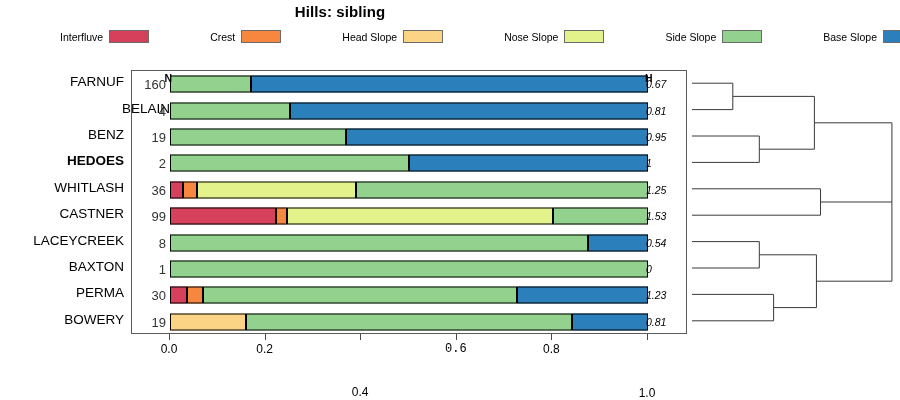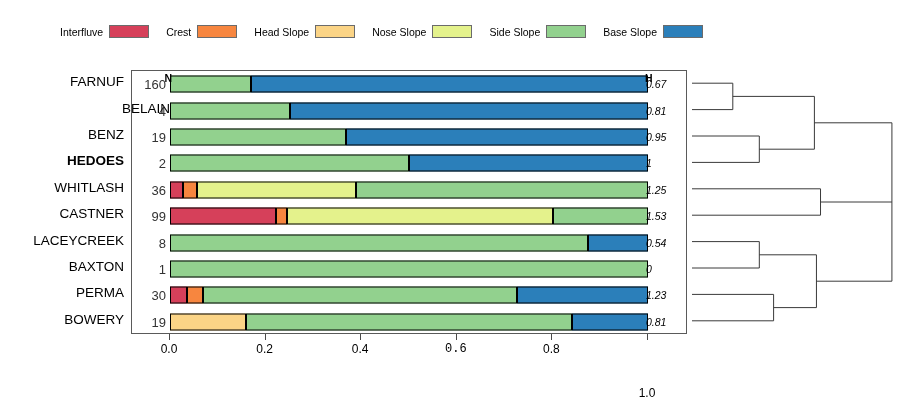--- a/index.html
+++ b/index.html
@@ -21,21 +21,22 @@
     color: #000;
     letter-spacing: 0.1px;
   }
 
   
   .legend {
     position: absolute;
     left: 60px; top: 25px;
     width: 700px; height: 18px;
     display: flex;
-    align-items: flex-start;
+    align-items: flex-end;
+    gap: 44px;
   }
   .legend-entry {
     display: flex;
     align-items: center;
     margin-right: 17px;
     white-space: nowrap;
   }
   .legend-label {
     font-size: 10.5px;
     color: #000;
@@ -148,20 +149,21 @@
   }
 
   
   .dendro { position: absolute; left: 690px; top: 70px; width: 210px; height: 264px; }
 </style>
 </head>
 <body>
 
 <div id="root">
 
+  <div class="title">Hills: sibling</div>
 
   <div class="legend" id="legend">
       <div class="legend-entry">
         <span class="legend-label">Interfluve</span>
         <span class="legend-swatch" style="background: rgb(214, 64, 90);"></span>
       </div>
       <div class="legend-entry">
         <span class="legend-label">Crest</span>
         <span class="legend-swatch" style="background: rgb(247, 134, 63);"></span>
       </div>
@@ -287,21 +289,21 @@
       <div class="row-label" style="position: absolute; left: 0px; width: 124px; top: 285.4px;">PERMA</div>
       <div class="row-label" style="position: absolute; left: 0px; width: 124px; top: 311.8px;">BOWERY</div>
     </div>
 
   <div class="xaxis" id="xaxis">
       <div class="tick" style="left: 38px;"></div>
       <div class="tick-label" style="left: 38px;">0.0</div>
       <div class="tick" style="left: 133.6px;"></div>
       <div class="tick-label" style="left: 133.6px;">0.2</div>
       <div class="tick" style="left: 229.2px;"></div>
-      <div class="tick-label" style="left: 229.2px;">0.4</div>
+      <div class="tick-label" style="left: 229.2px; margin-top: 43px;">0.4</div>
       <div class="tick" style="left: 324.8px;"></div>
       <div class="tick-label" style="left: 324.8px; font-family: Liberation Mono, monospace;">0.6</div>
       <div class="tick" style="left: 420.4px;"></div>
       <div class="tick-label" style="left: 420.4px;">0.8</div>
       <div class="tick" style="left: 516px;"></div>
       <div class="tick-label" style="left: 516px; margin-top: 44px;">1.0</div>
     </div>
 
   <div class="dendro">
     <svg width="210" height="264" viewBox="0 0 210 264">

